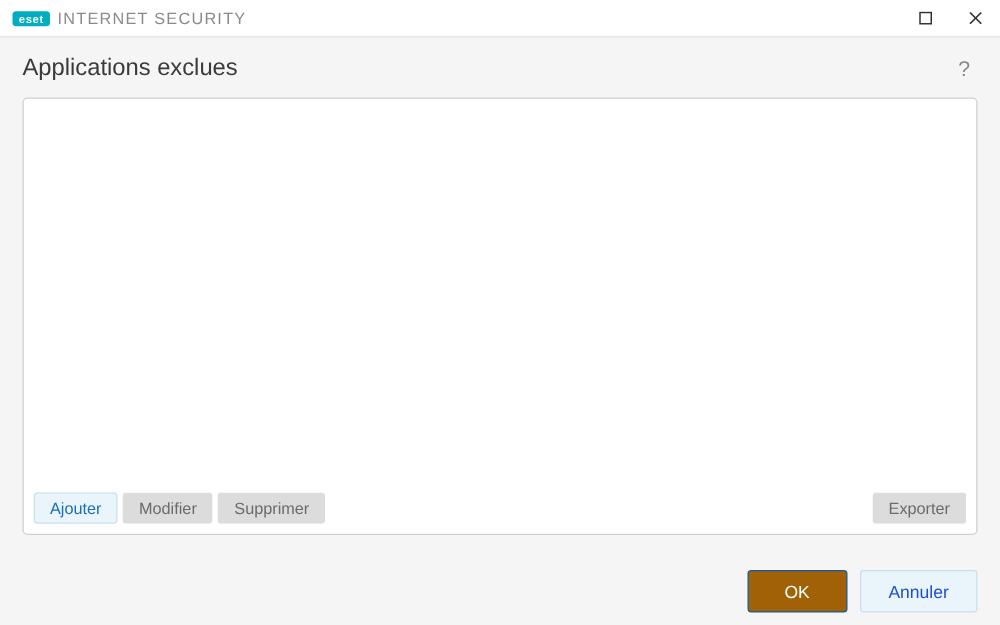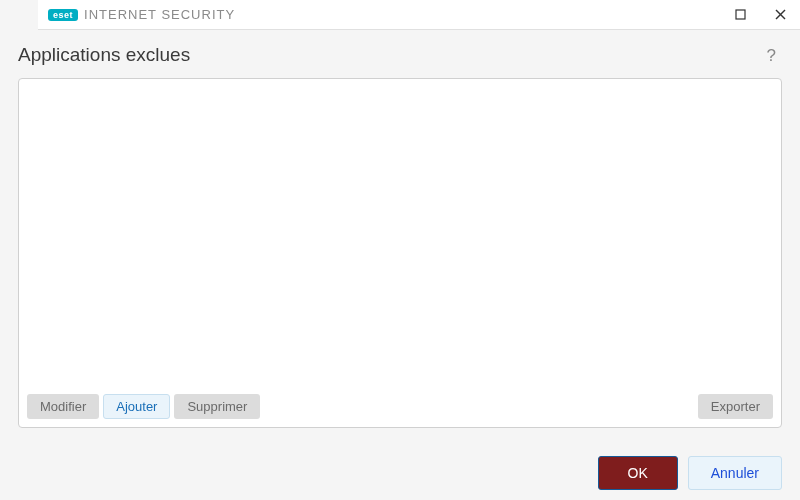--- a/index.html
+++ b/index.html
@@ -14,21 +14,20 @@
       background: #f5f5f5;
       overflow: hidden;
     }
     .titlebar {
       height: 30px;
       background: #ffffff;
       display: flex;
       align-items: center;
       padding: 0 0 0 10px;
       border-bottom: 1px solid #e0e0e0;
-      margin-left: 38px;
     }
     .logo-badge {
       display: inline-flex;
       align-items: center;
       justify-content: center;
       background: #00aec3;
       color: #ffffff;
       font-size: 9px;
       font-weight: bold;
       letter-spacing: 0.5px;
@@ -127,21 +126,21 @@
     }
     .btn {
       min-width: 80px;
       padding: 8px 22px;
       font-size: 14px;
       border-radius: 3px;
       cursor: pointer;
       text-align: center;
     }
     .btn-primary {
-      background: #7f1d1d;
+      background: #a16207;
       color: #ffffff;
       border: 1px solid #155a98;
     }
     .btn-secondary {
       background: #eaf4fb;
       color: #1d4ed8;
       border: 1px solid #c7dfef;
     }
   </style>
 </head>
@@ -169,22 +168,22 @@
 <div class="header">
   <div class="header-title">Applications exclues</div>
   <div class="header-spacer"></div>
   <div class="help-icon">?</div>
 </div>
 
 <div class="content">
   <div class="panel">
     <div class="list-area"></div>
     <div class="panel-actions">
+      <button class="action-btn primary-link">Ajouter</button>
       <button class="action-btn">Modifier</button>
-      <button class="action-btn primary-link">Ajouter</button>
       <button class="action-btn">Supprimer</button>
       <div class="panel-actions-spacer"></div>
       <button class="action-btn">Exporter</button>
     </div>
   </div>
 </div>
 
 <div class="footer">
   <button class="btn btn-primary">OK</button>
   <button class="btn btn-secondary">Annuler</button>

